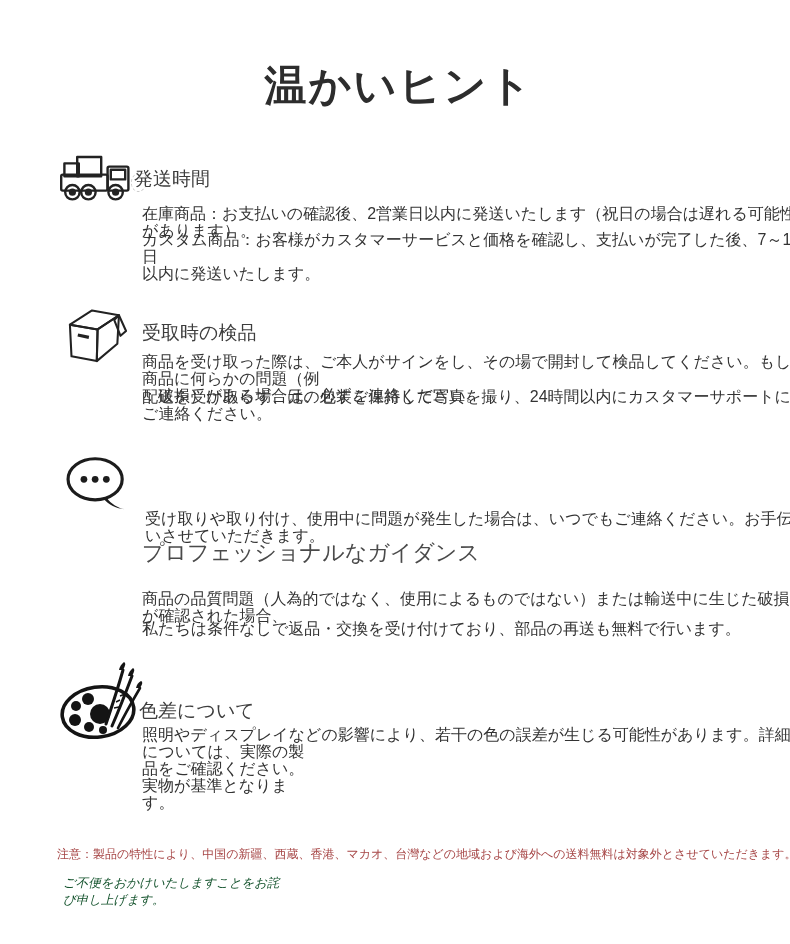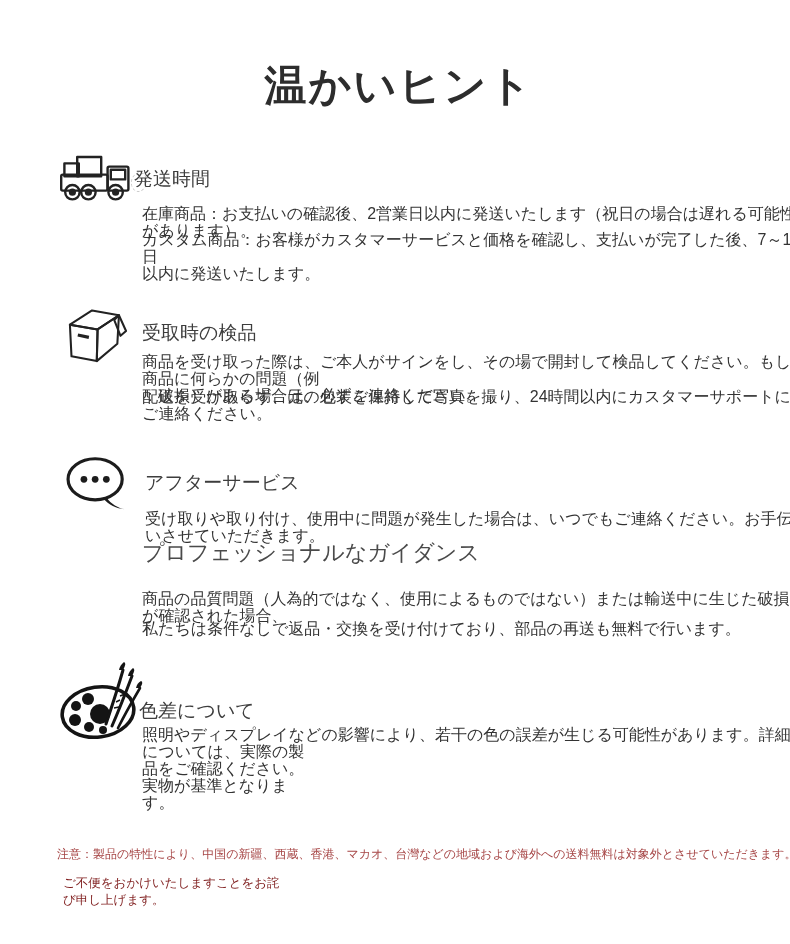--- a/index.html
+++ b/index.html
@@ -60,22 +60,23 @@
     left: 57px; top: 846px;
     font-size: 12px;
     color: #a64545;
     white-space: nowrap;
   }
   .apology {
     position: absolute;
     left: 63px; top: 875px;
     font-size: 12.5px;
     line-height: 17px;
-    color: #7f1d1d;
+    color: #14532d;
     white-space: pre-line;
+    font-style: italic;
   }
   svg { display: block; }
 </style>
 </head>
 <body>
 
 <div class="page">
 
   <h1 class="title">温かいヒント</h1>
 
@@ -121,21 +122,20 @@
   <div class="section" style="top:450px; height:200px;">
     <span class="icon" style="left:52px; top:5px;">
       <svg width="66" height="56" viewBox="0 0 70 60" fill="none" stroke="#1c1c1c" stroke-width="3.4">
         <ellipse cx="33" cy="26" rx="29" ry="22"></ellipse>
         <path d="M45,45 C50,53 58,57 65,58 C56,58 47,53 42,47 Z" fill="#1c1c1c" stroke="none"></path>
         <circle cx="21" cy="26" r="3.6" fill="#1c1c1c" stroke="none"></circle>
         <circle cx="33" cy="26" r="3.6" fill="#1c1c1c" stroke="none"></circle>
         <circle cx="45" cy="26" r="3.6" fill="#1c1c1c" stroke="none"></circle>
       </svg>
     </span>
-    <h2 class="sec-heading" style="left:133px; top:20px;">アフターサービス</h2>
     <p class="body-text" style="left:133px; top:60px; width:650px;">受け取りや取り付け、使用中に問題が発生した場合は、いつでもご連絡ください。お手伝いさせていただきます。</p>
     <h2 class="sub-heading" style="left:130px; top:88px;">プロフェッショナルなガイダンス</h2>
     <p class="body-text" style="left:130px; top:170px;">私たちは条件なしで返品・交換を受け付けており、部品の再送も無料で行います。</p>
     <p class="body-text" style="left:130px; top:140px;">商品の品質問題（人為的ではなく、使用によるものではない）または輸送中に生じた破損が確認された場合、</p>
   </div>
 
   <div class="section" style="top:660px; height:140px;">
     <span class="icon" style="left:46px; top:2px;">
       <svg width="86" height="78" viewBox="0 0 86 78" fill="none">
         <ellipse cx="40" cy="50" rx="36" ry="25" stroke="#141414" stroke-width="3.6" transform="rotate(-8 40 50)"></ellipse>

